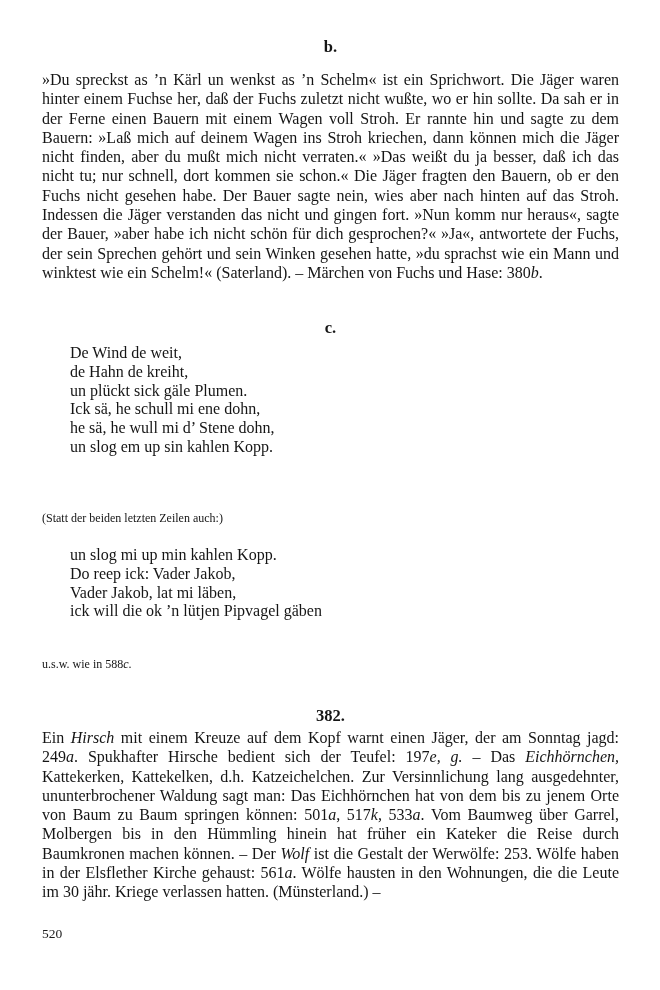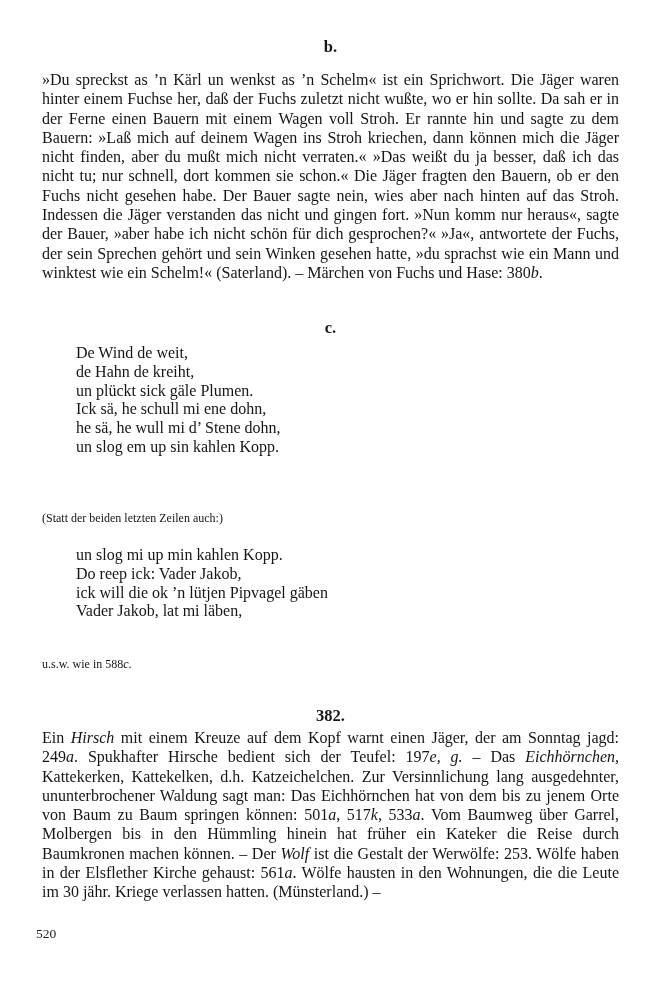--- a/index.html
+++ b/index.html
@@ -27,34 +27,34 @@
     font-size: 16.5px;
     line-height: 19px;
   }
   .para {
     font-size: 16px;
     line-height: 19.3px;
     text-align: justify;
     hyphens: none;
   }
   .verse {
-    left: 76px;
+    left: 70px;
     width: 420px;
     font-size: 16px;
     line-height: 18.8px;
   }
   .verse-line { white-space: nowrap; }
   .plain {
     font-size: 12px;
     line-height: 19px;
   }
   .it { font-style: italic; }
   .pagenum {
     position: absolute;
-    left: 36px;
+    left: 42px;
     top: 926px;
     font-size: 13.5px;
     line-height: 16px;
     color: #1c1c1c;
   }
 </style>
 </head>
 <body>
 
 <div class="page">
@@ -72,22 +72,22 @@
       <div class="verse-line">Ick sä, he schull mi ene dohn,</div>
       <div class="verse-line">he sä, he wull mi d’ Stene dohn,</div>
       <div class="verse-line">un slog em up sin kahlen Kopp.</div>
     </div>
 
   <div class="block plain" style="top:509px">(Statt der beiden letzten Zeilen auch:)</div>
 
   <div class="block verse" style="top:546px">
       <div class="verse-line">un slog mi up min kahlen Kopp.</div>
       <div class="verse-line">Do reep ick: Vader Jakob,</div>
+      <div class="verse-line">Vader Jakob, lat mi läben,</div>
       <div class="verse-line">ick will die ok ’n lütjen Pipvagel gäben</div>
-      <div class="verse-line">Vader Jakob, lat mi läben,</div>
     </div>
 
   <div class="block plain" style="top:655px"><span>u.s.w. wie in 588</span><span class="it">c</span><span>.</span></div>
 
   <div class="block heading" style="top:706px">382.</div>
 
   <div class="block para" style="top:728px"><span>Ein </span><span class="it">Hirsch</span><span> mit einem Kreuze auf dem Kopf warnt einen Jäger, der am Sonntag jagd: 249</span><span class="it">a</span><span>. Spukhafter Hirsche bedient sich der Teufel: 197</span><span class="it">e, g.</span><span> – Das </span><span class="it">Eichhörnchen,</span><span> Kattekerken, Kattekelken, d.h. Katzeichelchen. Zur Versinnlichung lang ausgedehnter, ununterbrochener Waldung sagt man: Das Eichhörnchen hat von dem bis zu jenem Orte von Baum zu Baum springen können: 501</span><span class="it">a</span><span>, 517</span><span class="it">k,</span><span> 533</span><span class="it">a</span><span>. Vom Baumweg über Garrel, Molbergen bis in den Hümmling hinein hat früher ein Kateker die Reise durch Baumkronen machen können. – Der </span><span class="it">Wolf</span><span> ist die Gestalt der Werwölfe: 253. Wölfe haben in der Elsflether Kirche gehaust: 561</span><span class="it">a</span><span>. Wölfe hausten in den Wohnungen, die die Leute im 30 jähr. Kriege verlassen hatten. (Münsterland.) –</span></div>
 
   <div class="pagenum">520</div>
 

